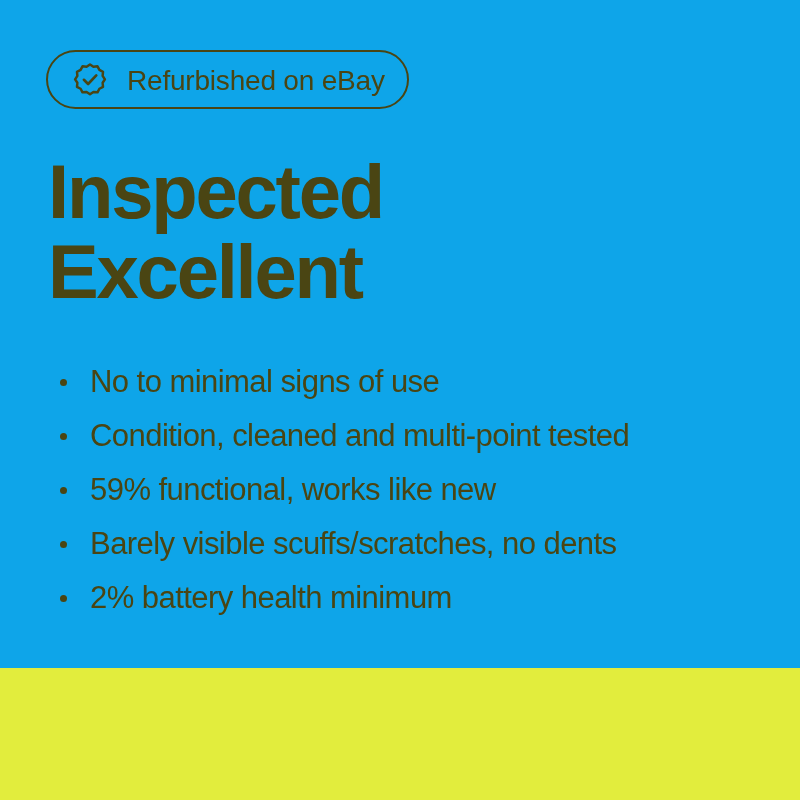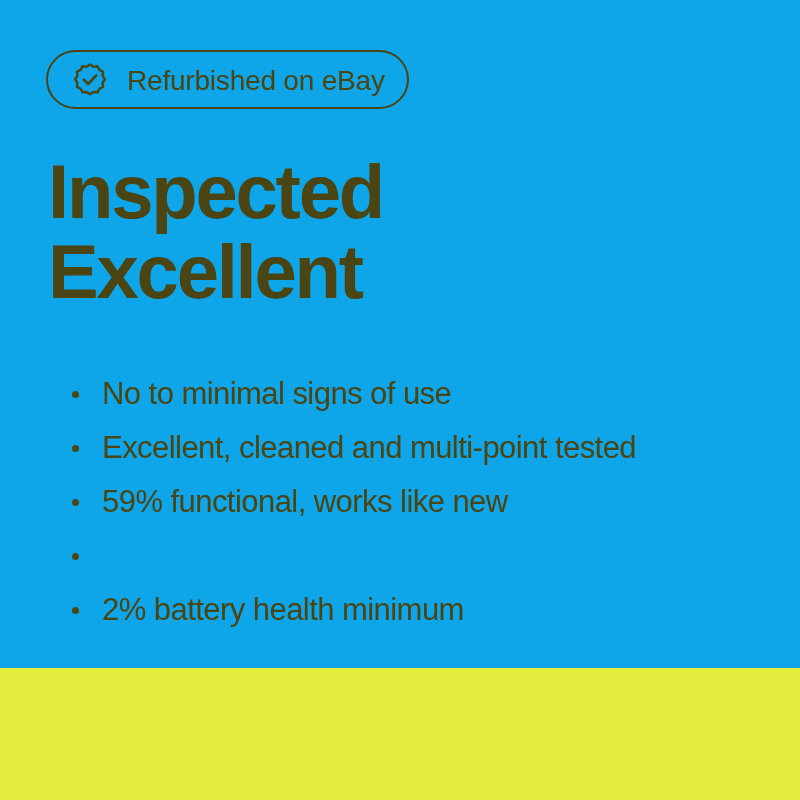--- a/index.html
+++ b/index.html
@@ -80,21 +80,21 @@
   .heading-line {
     display: block;
     white-space: nowrap;
   }
 
   
   .feature-list {
     position: absolute;
     left: 48px;
     top: 362px;
-    margin: 12px;
+    margin: 0;
     padding: 0;
     list-style: none;
     width: 720px;
   }
   .feature-item {
     position: relative;
     height: 54px;
     padding-left: 42px;
     font-size: 31px;
     font-weight: 400;
@@ -141,28 +141,29 @@
     <span class="heading-line">Excellent</span>
   </h1>
 
   <ul class="feature-list">
     <li class="feature-item">
       <span class="feature-bullet"></span>
       <span class="feature-text">No to minimal signs of use</span>
     </li>
     <li class="feature-item">
       <span class="feature-bullet"></span>
-      <span class="feature-text">Excellent, cleaned and multi-point tested</span>
+      <span class="feature-text">Condition, cleaned and multi-point tested</span>
     </li>
     <li class="feature-item">
       <span class="feature-bullet"></span>
       <span class="feature-text">59% functional, works like new</span>
     </li>
     <li class="feature-item">
       <span class="feature-bullet"></span>
+      <span class="feature-text">Barely visible scuffs/scratches, no dents</span>
     </li>
     <li class="feature-item">
       <span class="feature-bullet"></span>
       <span class="feature-text">2% battery health minimum</span>
     </li>
   </ul>
 
 </div>
 
 </body></html>

